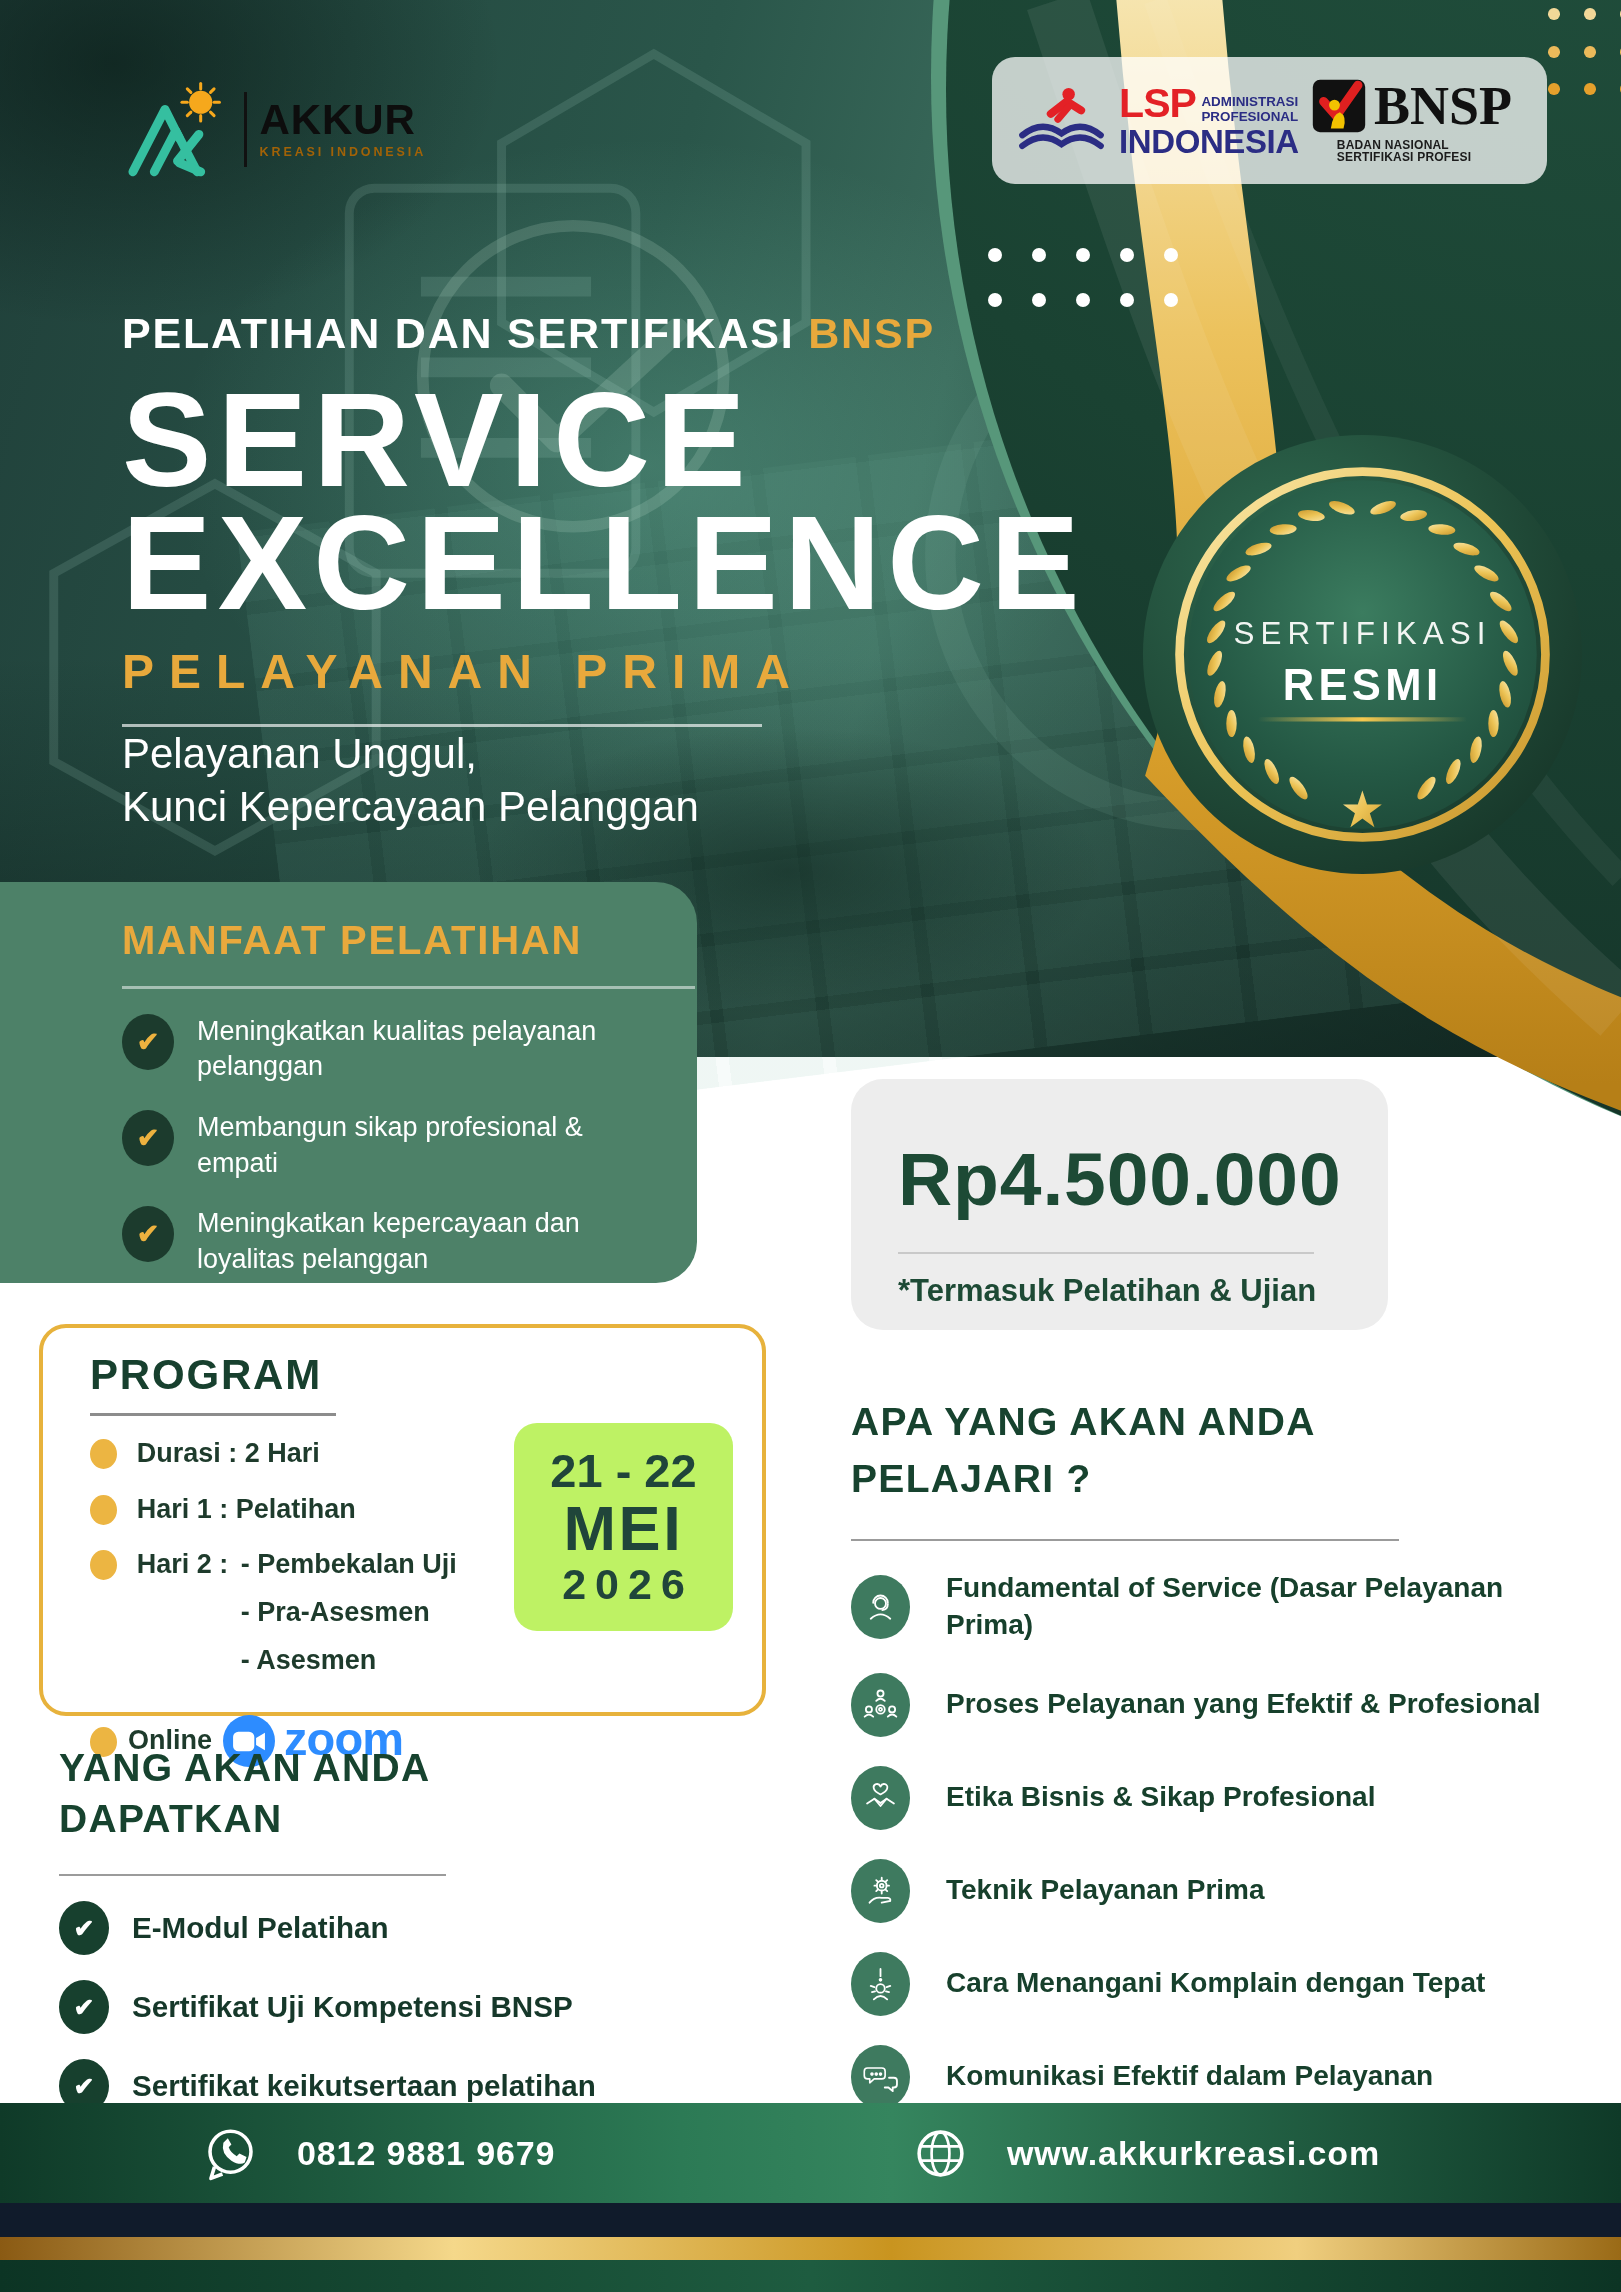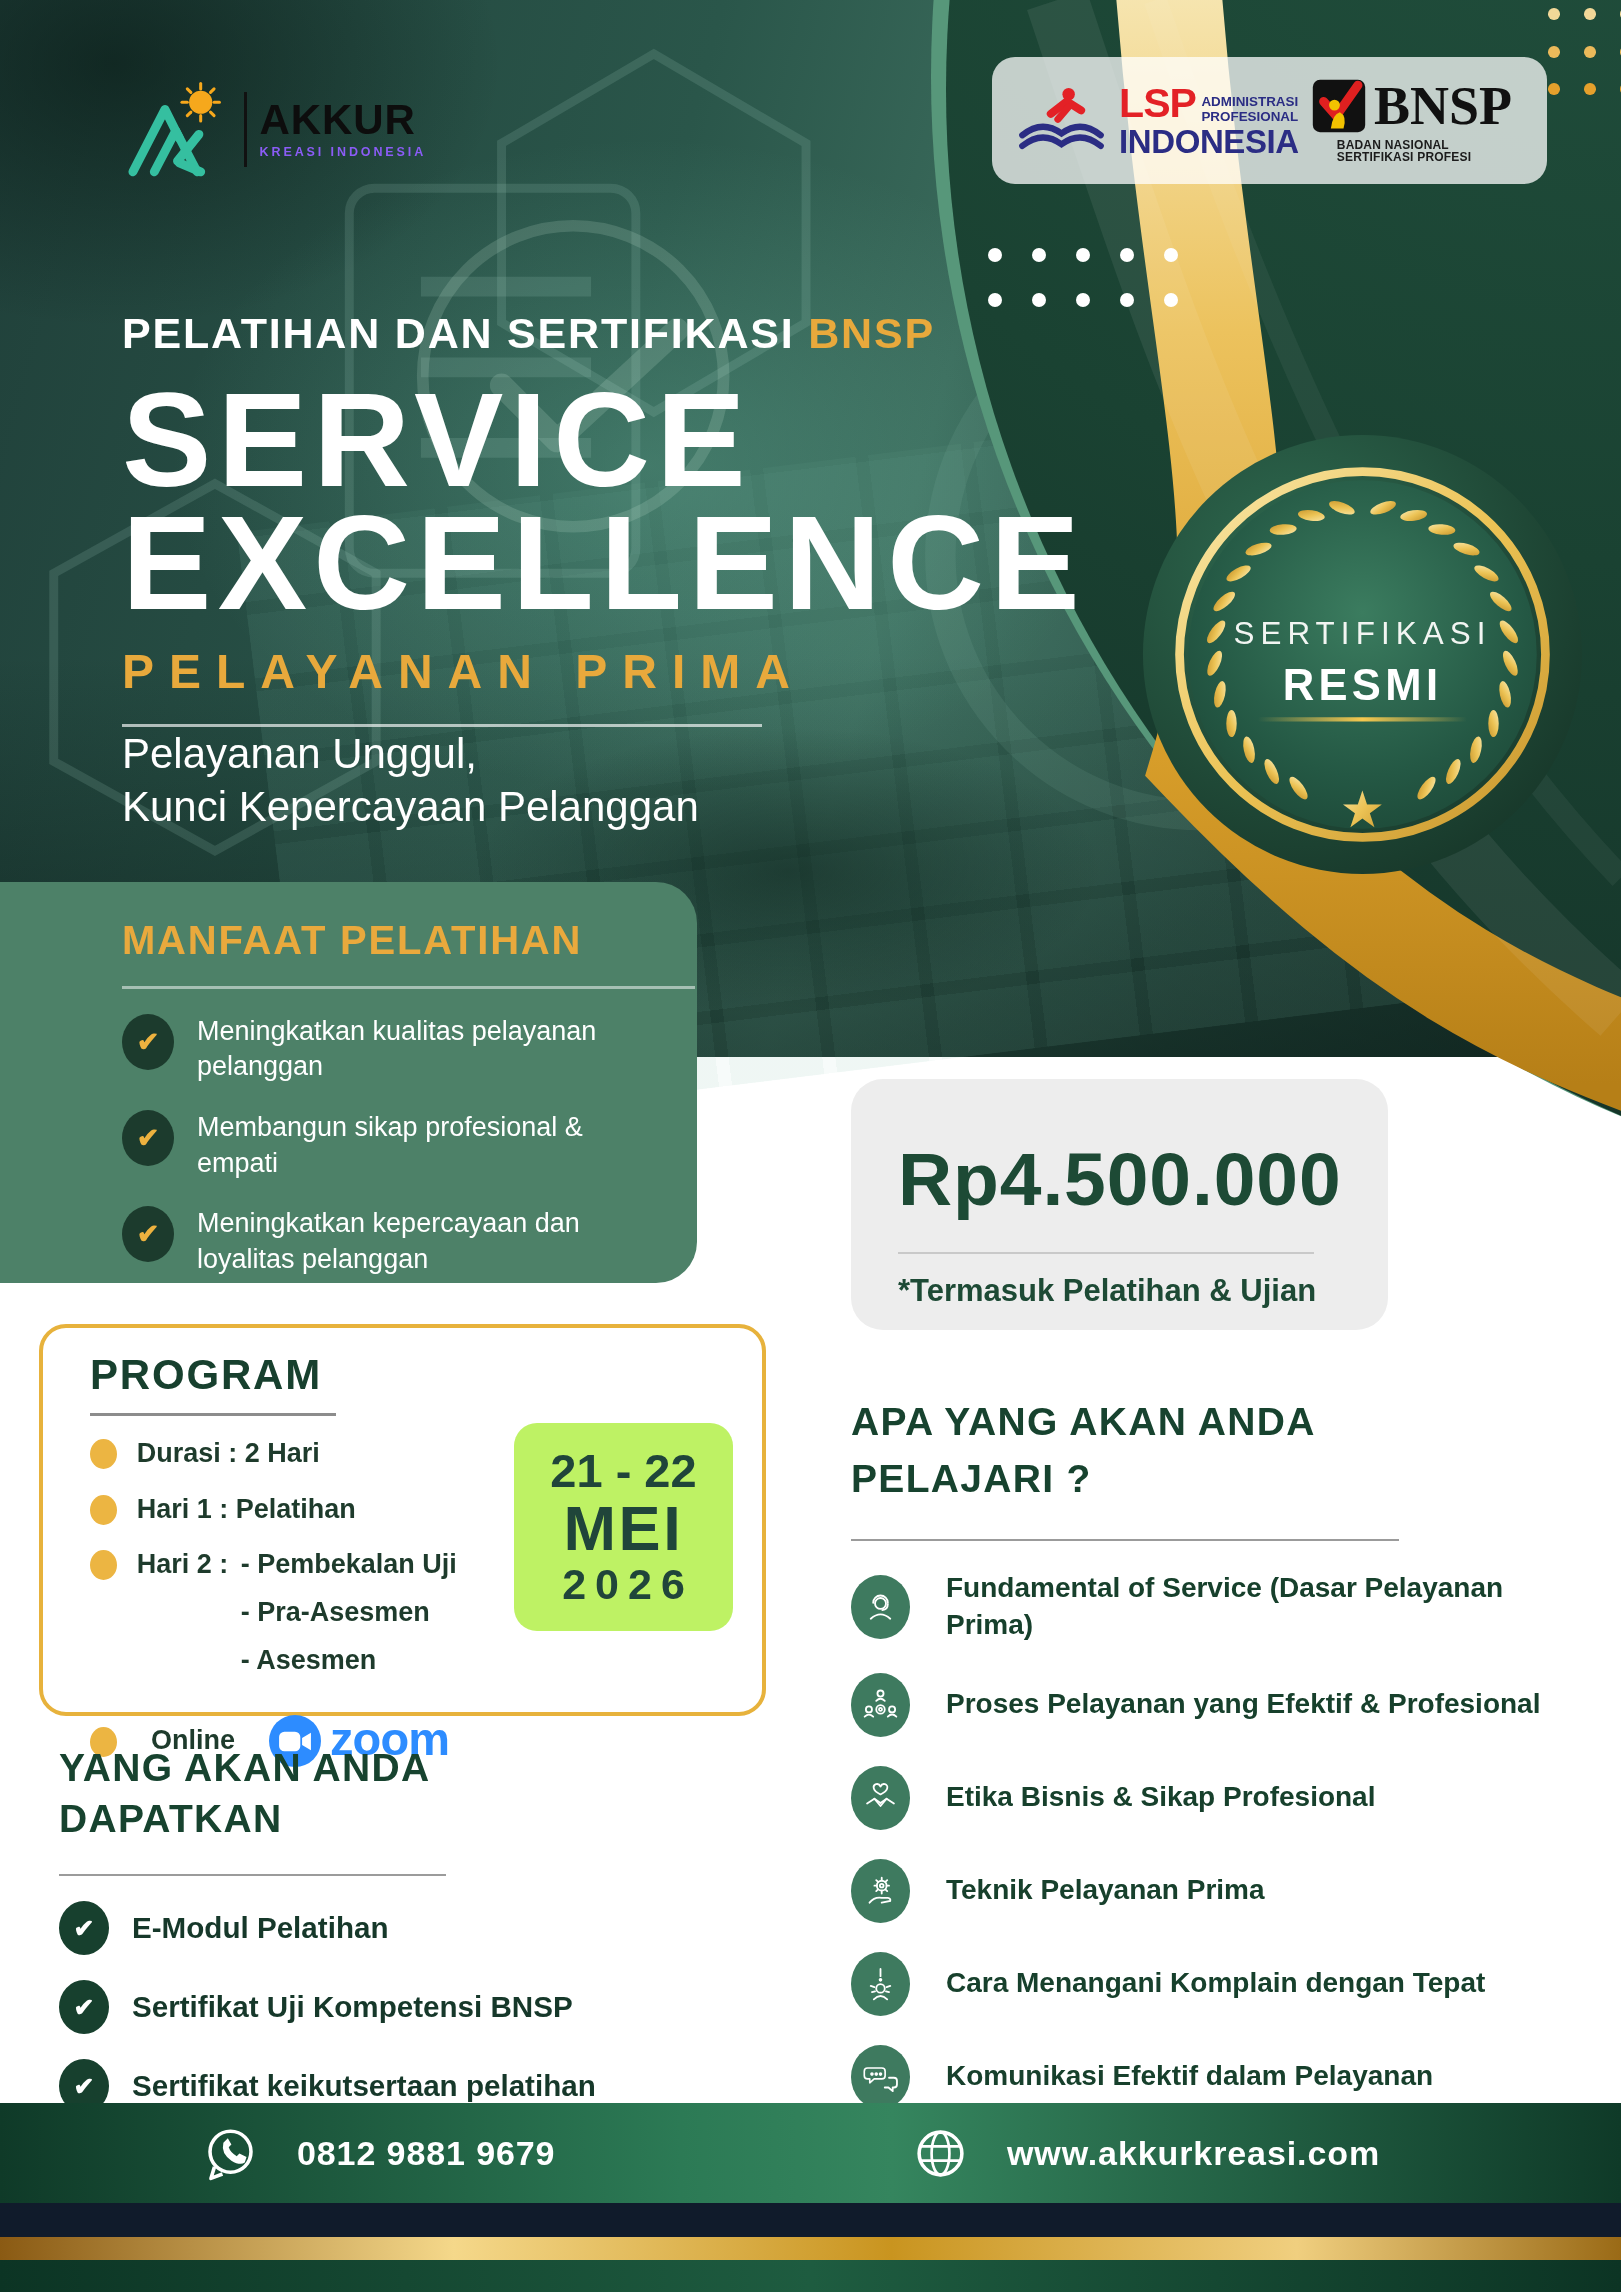--- a/index.html
+++ b/index.html
@@ -40,21 +40,21 @@
   .lsp-country{font-size:33px;font-weight:900;color:#2B2D84;letter-spacing:-0.4px;margin-top:1.8px;}
   .bnsp{display:flex;flex-direction:column;align-items:center;line-height:1;}
   .bnsp-top{display:flex;align-items:center;gap:7.2px;}
   .bnsp-abbr{font-family:"Liberation Serif",serif;font-size:54px;font-weight:700;color:#111;}
   .bnsp-tag{font-size:12px;font-weight:600;color:#1c1c1c;margin-top:5.4px;letter-spacing:0.2px;padding-left:38px;}
 
   
   .akkur{position:absolute;left:124px;top:79px;z-index:6;display:flex;align-items:center;gap:12.5px;}
   .akkur-bar{width:3.6px;height:75px;background:#111;}
   .akkur-name{font-size:42px;font-weight:900;color:#0d0d0d;letter-spacing:0.9px;line-height:1;}
-  .akkur-tag{font-size:12.5px;font-weight:600;color:#8b5cf6;letter-spacing:2.9px;margin-top:3.6px;}
+  .akkur-tag{font-size:12.5px;font-weight:600;color:#a16207;letter-spacing:2.9px;margin-top:3.6px;}
 
   
   .hero-text{position:absolute;left:122px;top:309px;z-index:6;color:#fff;}
   .kicker{font-size:43px;font-weight:800;letter-spacing:1.8px;}
   .kicker .accent{color:#E8A93C;}
   .big-title{font-size:134px;font-weight:800;letter-spacing:6.3px;line-height:.92;margin-top:19.7px;}
   .sub-gold{font-size:48px;font-weight:700;letter-spacing:15px;color:#E8A93C;margin-top:19.7px;}
   .hero-div{width:640px;height:2.7px;background:rgba(255,255,255,.65);margin-top:25px;}
   .tagline{font-size:42px;font-weight:400;line-height:1.28;}
 
@@ -86,21 +86,21 @@
   .program{position:absolute;left:39px;top:1324px;width:727px;height:392px;z-index:10;
     background:#fff;border:4.5px solid #E7B23C;border-radius:27px;box-sizing:border-box;
     padding:23px 27px 0 47px;}
   .program h2{margin:0;font-size:42px;font-weight:800;letter-spacing:1.8px;color:#17402E;}
   .program-div{width:246px;height:2.7px;background:#8C8C8C;margin-top:14.3px;}
   .p-row{display:flex;align-items:flex-start;gap:19.7px;margin-top:21.5px;}
   .p-bullet{flex:0 0 auto;width:27px;height:30px;border-radius:50%;background:#ECB542;margin-top:1.8px;}
   .p-label,.p-subs div{font-size:27px;font-weight:800;color:#1E3B2C;line-height:1.25;}
   .p-multi{display:flex;gap:12.5px;}
   .p-subs div{margin-bottom:14.3px;}
-  .p-online{display:flex;align-items:center;gap:34px;margin-top:23px;}
+  .p-online{display:flex;align-items:center;gap:11px;margin-top:23px;}
   .zoom-logo{display:flex;align-items:center;gap:9px;}
   .zoom-circle{width:52px;height:52px;border-radius:50%;background:#2D8CFF;display:flex;
     align-items:center;justify-content:center;}
   .zoom-word{font-size:47px;font-weight:800;color:#2D8CFF;letter-spacing:-0.9px;line-height:1;
     transform:translateY(-2.7px);}
   .date-card{position:absolute;left:471px;top:95px;width:219px;height:208px;background:#bef264;
     border-radius:23px;display:flex;flex-direction:column;align-items:center;justify-content:center;
     color:#20453A;line-height:1.04;}
   .date-range{font-size:47px;font-weight:800;}
   .date-month{font-size:63px;font-weight:800;letter-spacing:2.7px;}

